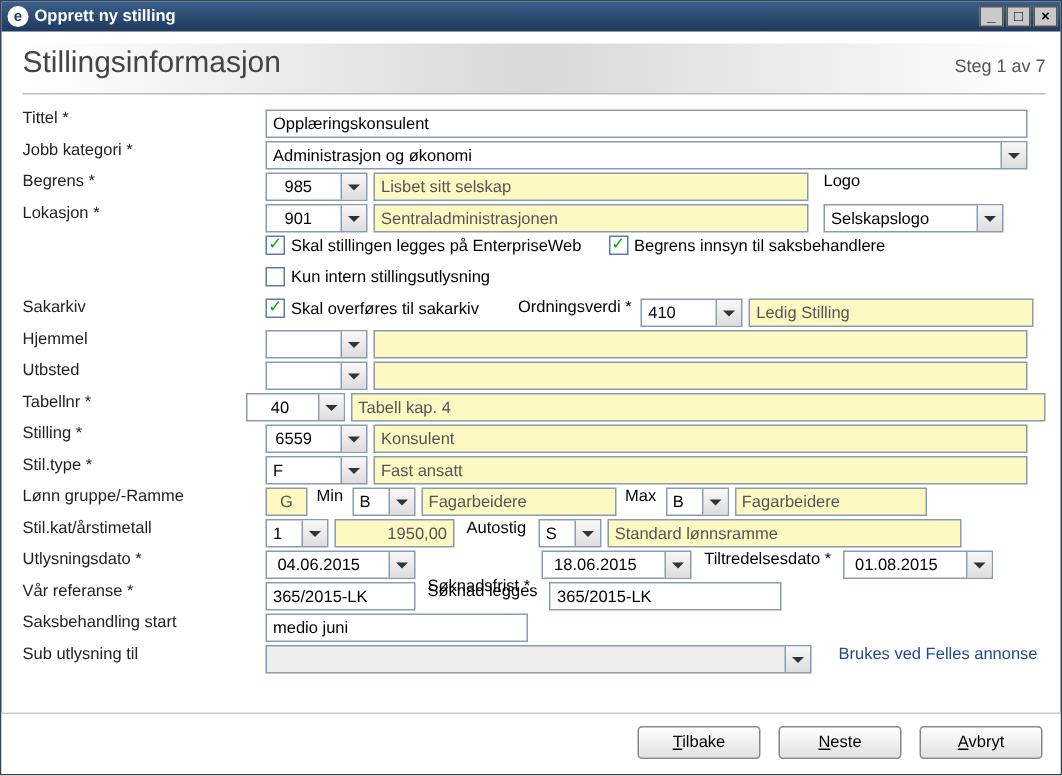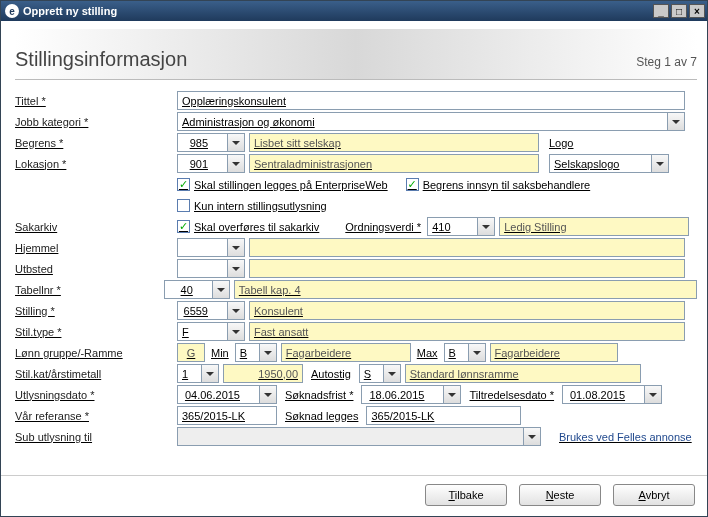--- a/index.html
+++ b/index.html
@@ -55,41 +55,40 @@
   }
   .content {
     flex: 1;
     padding: 8px 10px 0 14px;
     overflow: hidden;
   }
   .header {
     display: flex;
     align-items: baseline;
     border-bottom: 1px solid #bbb;
-    padding: 19px 0 8px 0;
+    padding: 2px 0 8px 0;
     margin-bottom: 10px;
     background: linear-gradient(to right, #fff, #d8d8d8 50%, #fff);
   }
   .header h1 {
     font-size: 20px;
     font-weight: normal;
     color: #444;
     margin: 0;
     flex: 1;
   }
   .header .step {
     color: #555;
     font-size: 12px;
   }
   .form-row {
     display: flex;
-    align-items: center;
+    align-items: flex-start;
     height: 21px;
     margin-bottom: 0px;
-    text-decoration: underline;
   }
   .label-col {
     width: 162px;
     padding-right: 4px;
     color: #222;
   }
   input[type=text], .drop, .readonly {
     height: 19px;
     border: 1px solid #8a9db0;
     background: #fff;
@@ -349,20 +348,24 @@
       </div>
     </div>
 
     <div class="form-row">
       <div class="label-col">Vår referanse *</div>
       <input type="text" style="width: 100px;" value="365/2015-LK">
       <span style="margin:0 8px">Søknad legges</span>
       <input type="text" style="width: 155px;" value="365/2015-LK">
     </div>
 
+    <div class="form-row">
+      <div class="label-col">Saksbehandling start</div>
+      <input type="text" style="width: 175px;" value="medio juni">
+    </div>
 
     <div class="form-row">
       <div class="label-col">Sub utlysning til</div>
       <div class="drop readonly" style="width:364px;background:#eee">
         <span class="val left"></span>
         <span class="caret"></span>
       </div>
       <span class="link-text" style="margin-left:18px">Brukes ved Felles annonse</span>
     </div>
 

